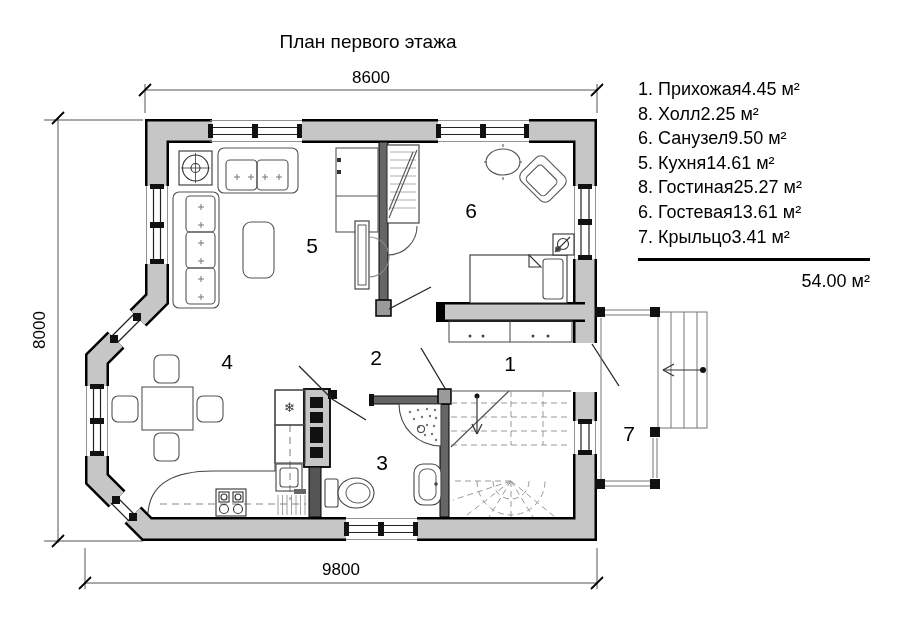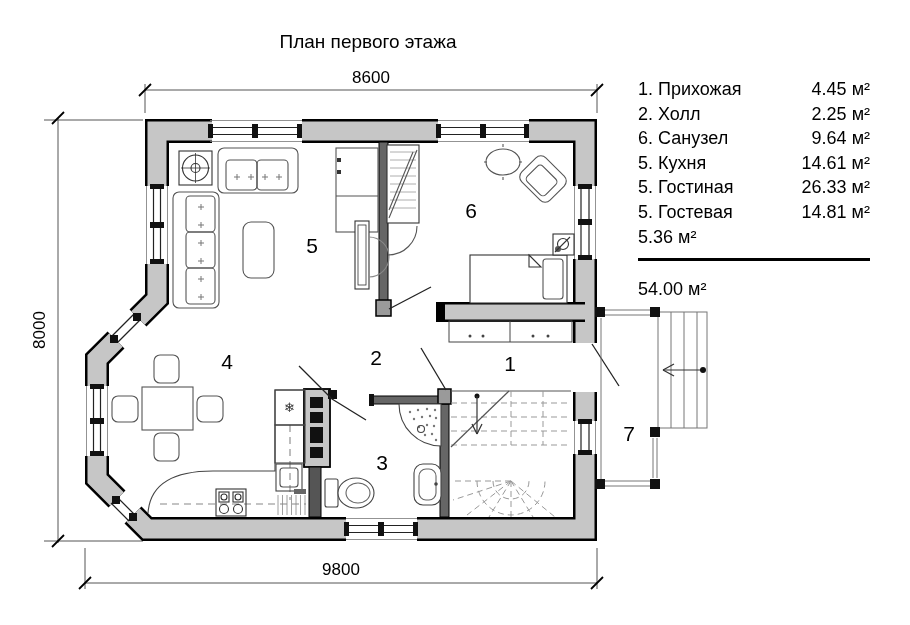--- a/index.html
+++ b/index.html
@@ -6,23 +6,23 @@
   .canvas{position:relative;width:910px;height:625px;background:#ffffff;
           font-family:"Liberation Sans",sans-serif;overflow:hidden;}
   .plan-svg{position:absolute;left:0;top:0;}
   svg text{font-family:"Liberation Sans",sans-serif;fill:#000;}
   .title-text{font-size:19px;}
   .dim-text{font-size:17px;}
   .room-num{font-size:21px;}
   .fridge-glyph{font-size:13px;fill:#333;}
   
   .legend{position:absolute;left:638px;top:77px;width:232px;}
-  .lrow{display:flex;justify-content:space-between;font-size:18px;line-height:24.6px;white-space:nowrap;gap:28px;}
+  .lrow{display:flex;font-size:18px;line-height:24.6px;white-space:nowrap;}
   .lrule{border-top:3px solid #000;margin-top:9px;}
-  .ltotal{text-align:left;font-size:18px;margin-top:18px;}
+  .ltotal{text-align:right;font-size:18px;margin-top:10px;}
 </style>
 </head>
 <body>
 
 <div class="canvas">
 
 <svg class="plan-svg" width="910" height="625" viewBox="0 0 910 625">
 
   <g stroke="#555" stroke-width="1" fill="none">
 
@@ -404,39 +404,40 @@
     <text class="room-num" x="629" y="441" text-anchor="middle">7</text>
   </g>
 </svg>
 
 <div class="legend">
   <div class="lrow">
     <span>1. Прихожая</span>
     <span>4.45 м²</span>
   </div>
   <div class="lrow">
-    <span>2. Холл</span>
+    <span>8. Холл</span>
     <span>2.25 м²</span>
   </div>
   <div class="lrow">
     <span>6. Санузел</span>
-    <span>9.64 м²</span>
+    <span>9.50 м²</span>
   </div>
   <div class="lrow">
     <span>5. Кухня</span>
     <span>14.61 м²</span>
   </div>
   <div class="lrow">
-    <span>5. Гостиная</span>
-    <span>26.33 м²</span>
-  </div>
-  <div class="lrow">
-    <span>5. Гостевая</span>
-    <span>14.81 м²</span>
-  </div>
-  <div class="lrow">
-    <span>5.36 м²</span>
+    <span>8. Гостиная</span>
+    <span>25.27 м²</span>
+  </div>
+  <div class="lrow">
+    <span>6. Гостевая</span>
+    <span>13.61 м²</span>
+  </div>
+  <div class="lrow">
+    <span>7. Крыльцо</span>
+    <span>3.41 м²</span>
   </div>
   <div class="lrule"></div>
   <div class="ltotal">54.00 м²</div>
 </div>
 
 </div>
 
 </body></html>

